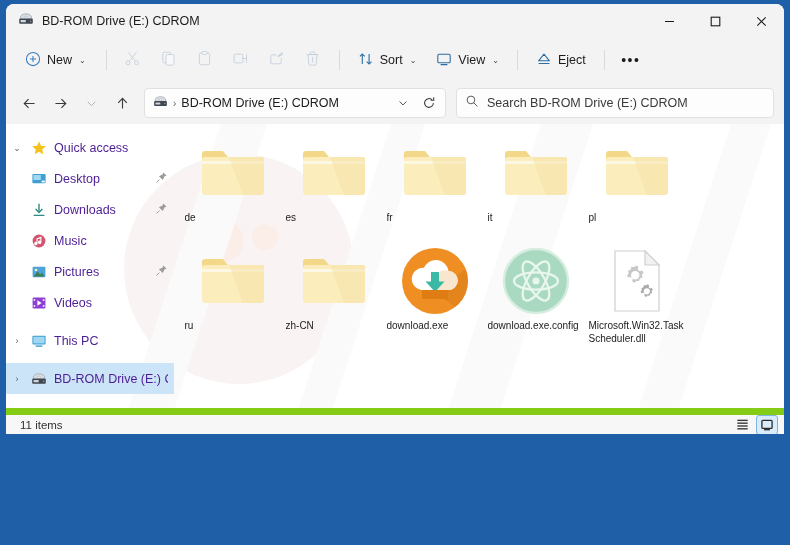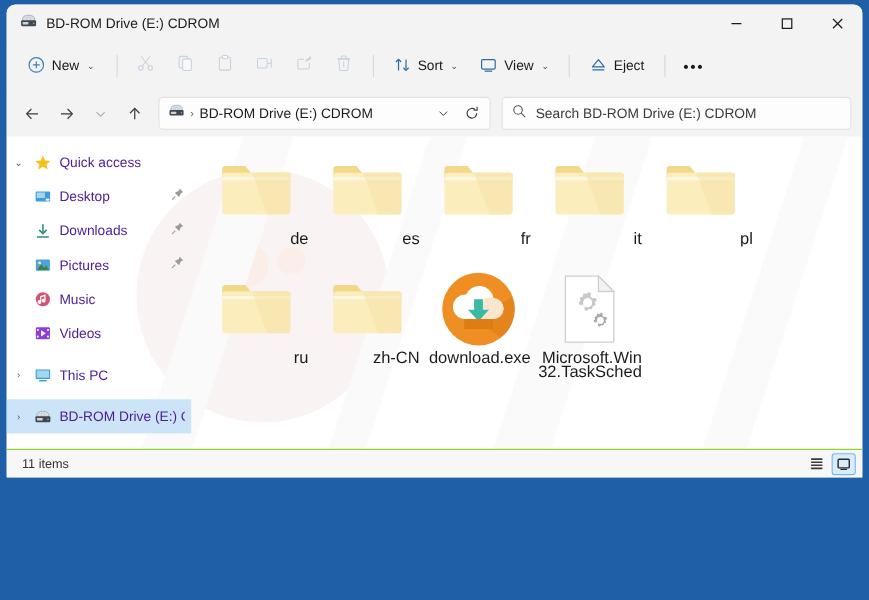--- a/index.html
+++ b/index.html
@@ -216,35 +216,35 @@
     align-items: center;
     padding-top: 6px;
     border-radius: 4px;
   }
   .tile-icon {
     width: 72px; height: 66px;
     display: flex; align-items: center; justify-content: center;
   }
   .tile-label {
     margin-top: 5px;
-    font-size: 15px;
+    font-size: 10px;
     line-height: 13px;
     color: #1b1b1b;
-    text-align: right;
+    text-align: left;
     width: 96px;
     word-break: break-all;
     max-height: 26px;
     overflow: hidden;
   }
   
   .statusbar {
     height: 26px;
     flex: none;
     background: #f7f7f7;
-    border-top: 1px solid #84cc16;
+    border-top: 7px solid #84cc16;
     display: flex; align-items: center;
     padding: 0 6px 0 14px;
     position: relative;
     z-index: 5;
   }
   .status-text { font-size: 11.5px; color: #333; }
   .status-right { margin-left: auto; display: flex; align-items: center; gap: 3px; }
   .view-tog {
     width: 22px; height: 20px;
     display: flex; align-items: center; justify-content: center;
@@ -527,42 +527,42 @@
                 <path d="M10.2 1.8 L14.2 5.8 L11.8 6.6 L9.6 11.2 L4.8 6.4 L9.4 4.2 Z" fill="#9b9b9b"></path>
                 <line x1="5.4" y1="10.6" x2="1.8" y2="14.2" stroke="#9b9b9b" stroke-width="1.2"></line>
               </svg>
           </span>
         </div>
 
 
         <div class="side-row indent">
           <span class="side-ico">
             <svg width="16" height="16" viewBox="0 0 16 16">
+              <circle cx="8" cy="8" r="6.4" fill="#d4536e"></circle>
+              <path d="M10.4 3.6 L10.4 9.4 a1.7 1.7 0 1 1 -1.1 -1.6 L9.3 5.4 L6.6 6.2 L6.6 10.6 a1.7 1.7 0 1 1 -1.1 -1.6 L5.5 5.4 Z" fill="#ffffff"></path>
+            </svg>
+          </span>
+          <span class="side-label">Music</span>
+        </div>
+
+        <div class="side-row indent">
+          <span class="side-ico">
+            <svg width="16" height="16" viewBox="0 0 16 16">
               <rect x="1.6" y="2.8" width="12.8" height="10.4" rx="1" fill="#4ea3dd"></rect>
               <circle cx="5" cy="6" r="1.3" fill="#fdf3a6"></circle>
               <polygon points="2.6,12.4 6.6,7.2 9.2,10.4 11,8.4 13.4,12.4" fill="#3e7f4e"></polygon>
             </svg>
           </span>
           <span class="side-label">Pictures</span>
           <span class="side-pin">
             <svg width="13" height="13" viewBox="0 0 16 16">
                 <path d="M10.2 1.8 L14.2 5.8 L11.8 6.6 L9.6 11.2 L4.8 6.4 L9.4 4.2 Z" fill="#9b9b9b"></path>
                 <line x1="5.4" y1="10.6" x2="1.8" y2="14.2" stroke="#9b9b9b" stroke-width="1.2"></line>
               </svg>
           </span>
-        </div>
-
-        <div class="side-row indent">
-          <span class="side-ico">
-            <svg width="16" height="16" viewBox="0 0 16 16">
-              <circle cx="8" cy="8" r="6.4" fill="#d4536e"></circle>
-              <path d="M10.4 3.6 L10.4 9.4 a1.7 1.7 0 1 1 -1.1 -1.6 L9.3 5.4 L6.6 6.2 L6.6 10.6 a1.7 1.7 0 1 1 -1.1 -1.6 L5.5 5.4 Z" fill="#ffffff"></path>
-            </svg>
-          </span>
-          <span class="side-label">Music</span>
         </div>
 
         <div class="side-row indent">
           <span class="side-ico">
             <svg width="16" height="16" viewBox="0 0 16 16">
               <rect x="1.6" y="2.6" width="12.8" height="10.8" rx="1.2" fill="#8b3fd4"></rect>
               <rect x="2.6" y="4.2" width="1.6" height="1.6" fill="#ffffff"></rect>
               <rect x="2.6" y="10.2" width="1.6" height="1.6" fill="#ffffff"></rect>
               <rect x="11.8" y="4.2" width="1.6" height="1.6" fill="#ffffff"></rect>
               <rect x="11.8" y="10.2" width="1.6" height="1.6" fill="#ffffff"></rect>
@@ -729,20 +729,34 @@
                   <path d="M40 25.5 a9.5 9.5 0 0 1 8.6 -0.5 a9.5 9.5 0 0 1 -0.6 19 H35 Z" fill="#f7e2c6" opacity=".85"></path>
                   <rect x="31" y="26" width="8" height="11" fill="#3ab9a4"></rect>
                   <polygon points="25.5,35.5 44.5,35.5 35,46" fill="#3ab9a4"></polygon>
                   <rect x="22" y="44" width="26" height="9" fill="#e07c14"></rect>
                 </g>
               </svg>
             </div>
             <div class="tile-label">download.exe</div>
           </div>
 
+          <div class="tile">
+            <div class="tile-icon">
+              <svg width="70" height="70" viewBox="0 0 70 70">
+                <circle cx="35" cy="35" r="32" fill="#a9d9c0" stroke="#d6ede0" stroke-width="2.4"></circle>
+                <g fill="none" stroke="#e8f6ee" stroke-width="2.3">
+                  <ellipse cx="35" cy="35" rx="22" ry="8.6"></ellipse>
+                  <ellipse cx="35" cy="35" rx="22" ry="8.6" transform="rotate(60 35 35)"></ellipse>
+                  <ellipse cx="35" cy="35" rx="22" ry="8.6" transform="rotate(120 35 35)"></ellipse>
+                </g>
+                <circle cx="35" cy="35" r="3.6" fill="#e8f6ee"></circle>
+              </svg>
+            </div>
+            <div class="tile-label">download.exe.config</div>
+          </div>
 
           <div class="tile">
             <div class="tile-icon">
               <svg width="56" height="64" viewBox="0 0 56 64">
                 <path d="M6 2 h30 l14 14 v46 H6 Z" fill="#ffffff" stroke="#cfcfcf" stroke-width="1.2"></path>
                 <path d="M36 2 l14 14 h-14 Z" fill="#f2f2f2" stroke="#cfcfcf" stroke-width="1.2"></path>
                 <g fill="#c8c8c8">
                   <path d="M22.5 17.5 l2.7 .8 1.9 -1.9 2.3 1.4 -.7 2.6 1.9 1.9 2.6 -.7 1.4 2.3 -1.9 1.9 .8 2.7 -2.6 1 -.9 2.6 -2.7 -.2 -1.9 1.9 -2.3 -1.4 .7 -2.6 -1.9 -1.9 -2.6 .7 -1.4 -2.3 1.9 -1.9 -.8 -2.7 2.6 -1 Z"></path>
                   <circle cx="26.2" cy="26.2" r="4.2" fill="#ffffff"></circle>
                 </g>

